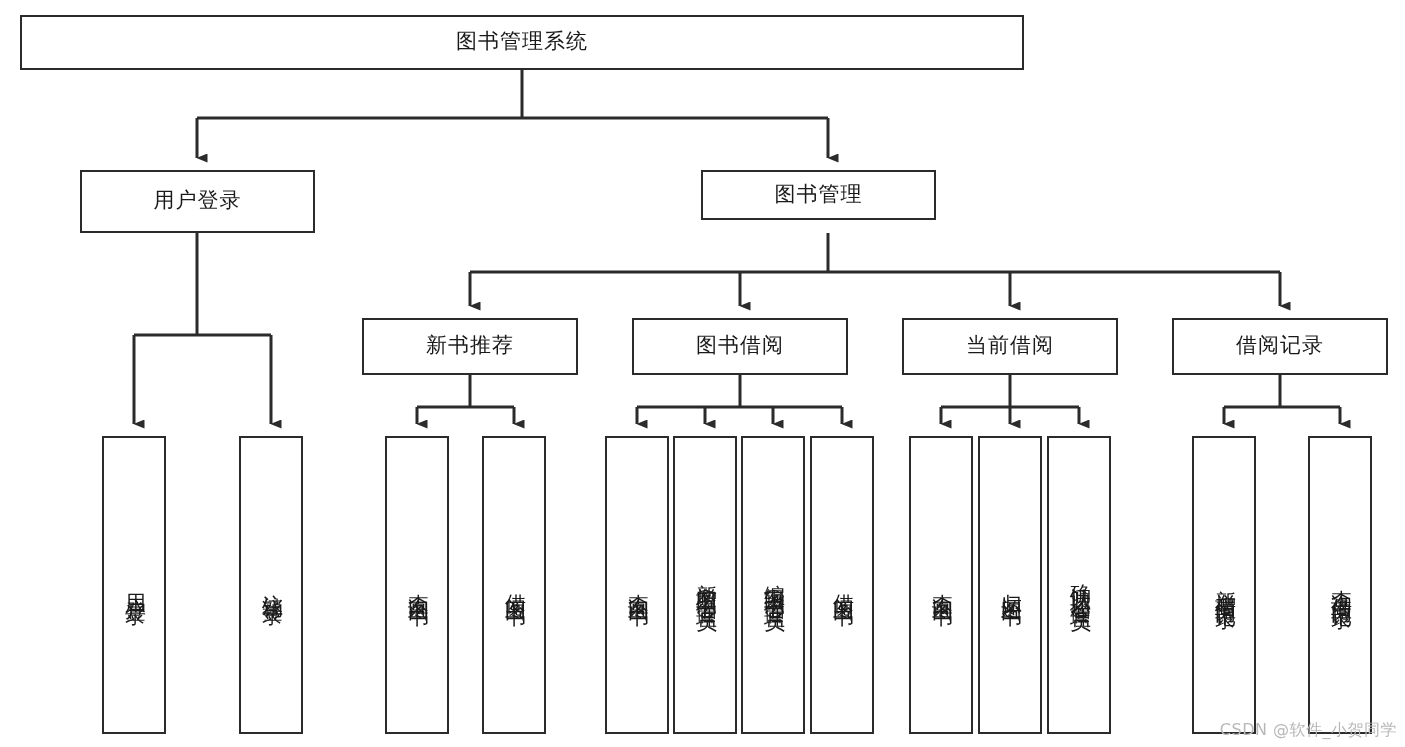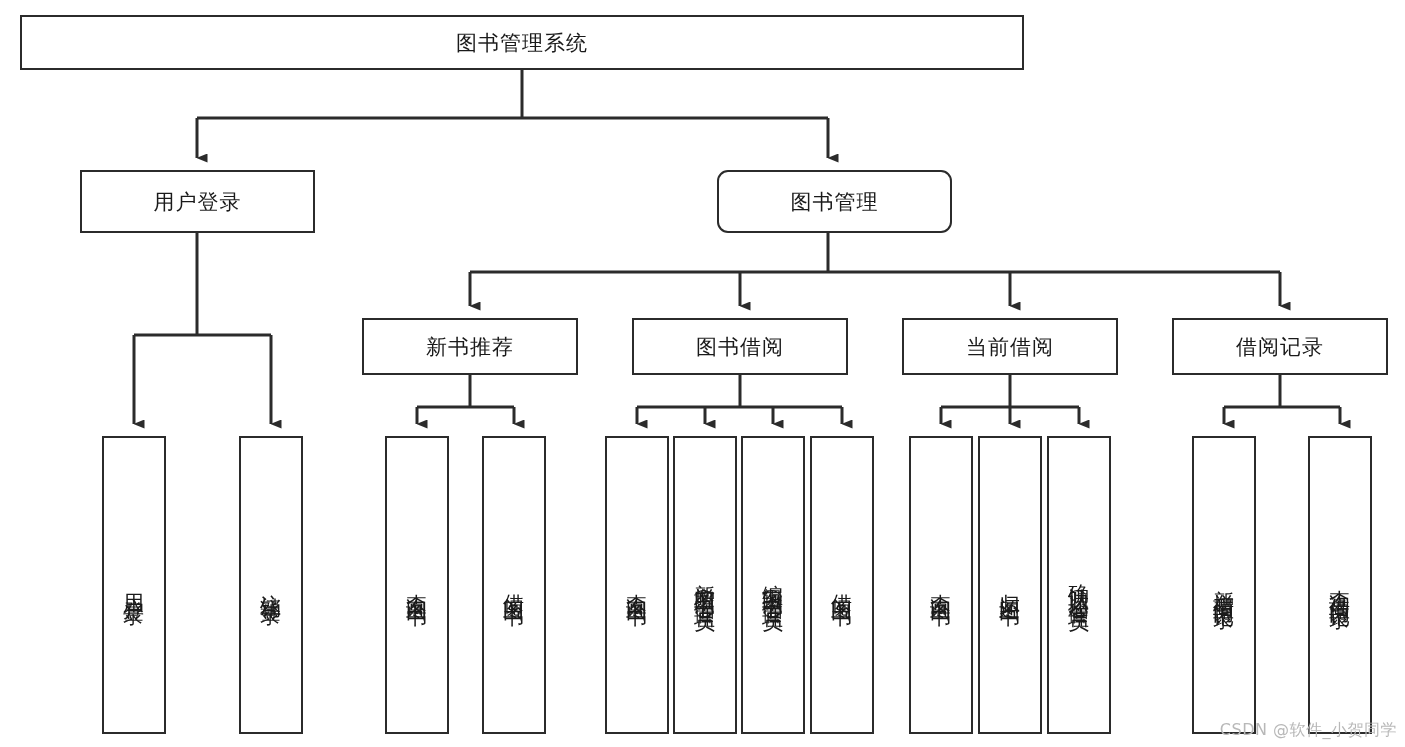--- a/index.html
+++ b/index.html
@@ -27,21 +27,21 @@
   }
   .node {
     position: absolute;
     box-sizing: border-box;
     background: #ffffff;
     border: 2px solid #2b2b2b;
     display: flex;
     align-items: center;
     justify-content: center;
     color: #1a1a1a;
-    font-family: Liberation Sans, sans-serif;
+    font-family: Liberation Mono, monospace;
     z-index: 2;
   }
   .node-h {
     font-size: 21px;
     letter-spacing: 1px;
     line-height: 1;
   }
   .node-leaf {
     font-size: 21px;
     writing-mode: vertical-rl;
@@ -123,21 +123,21 @@
     </g>
   </svg>
 
   <div class="node node-h" style="left:20px; top:15px; width:1004px; height:55px;">
     <span>图书管理系统</span>
   </div>
 
   <div class="node node-h" style="left:80px; top:170px; width:235px; height:63px;">
     <span>用户登录</span>
   </div>
-  <div class="node node-h" style="left:717px; top:170px; width:235px; height:63px;border-radius:11px;">
+  <div class="node node-h" style="left:701px; top:170px; width:235px; height:50px;">
     <span>图书管理</span>
   </div>
 
   <div class="node node-h" style="left:632px; top:318px; width:216px; height:57px;">
     <span>图书借阅</span>
   </div>
   <div class="node node-h" style="left:362px; top:318px; width:216px; height:57px;">
     <span>新书推荐</span>
   </div>
   <div class="node node-h" style="left:902px; top:318px; width:216px; height:57px;text-align:center;">

